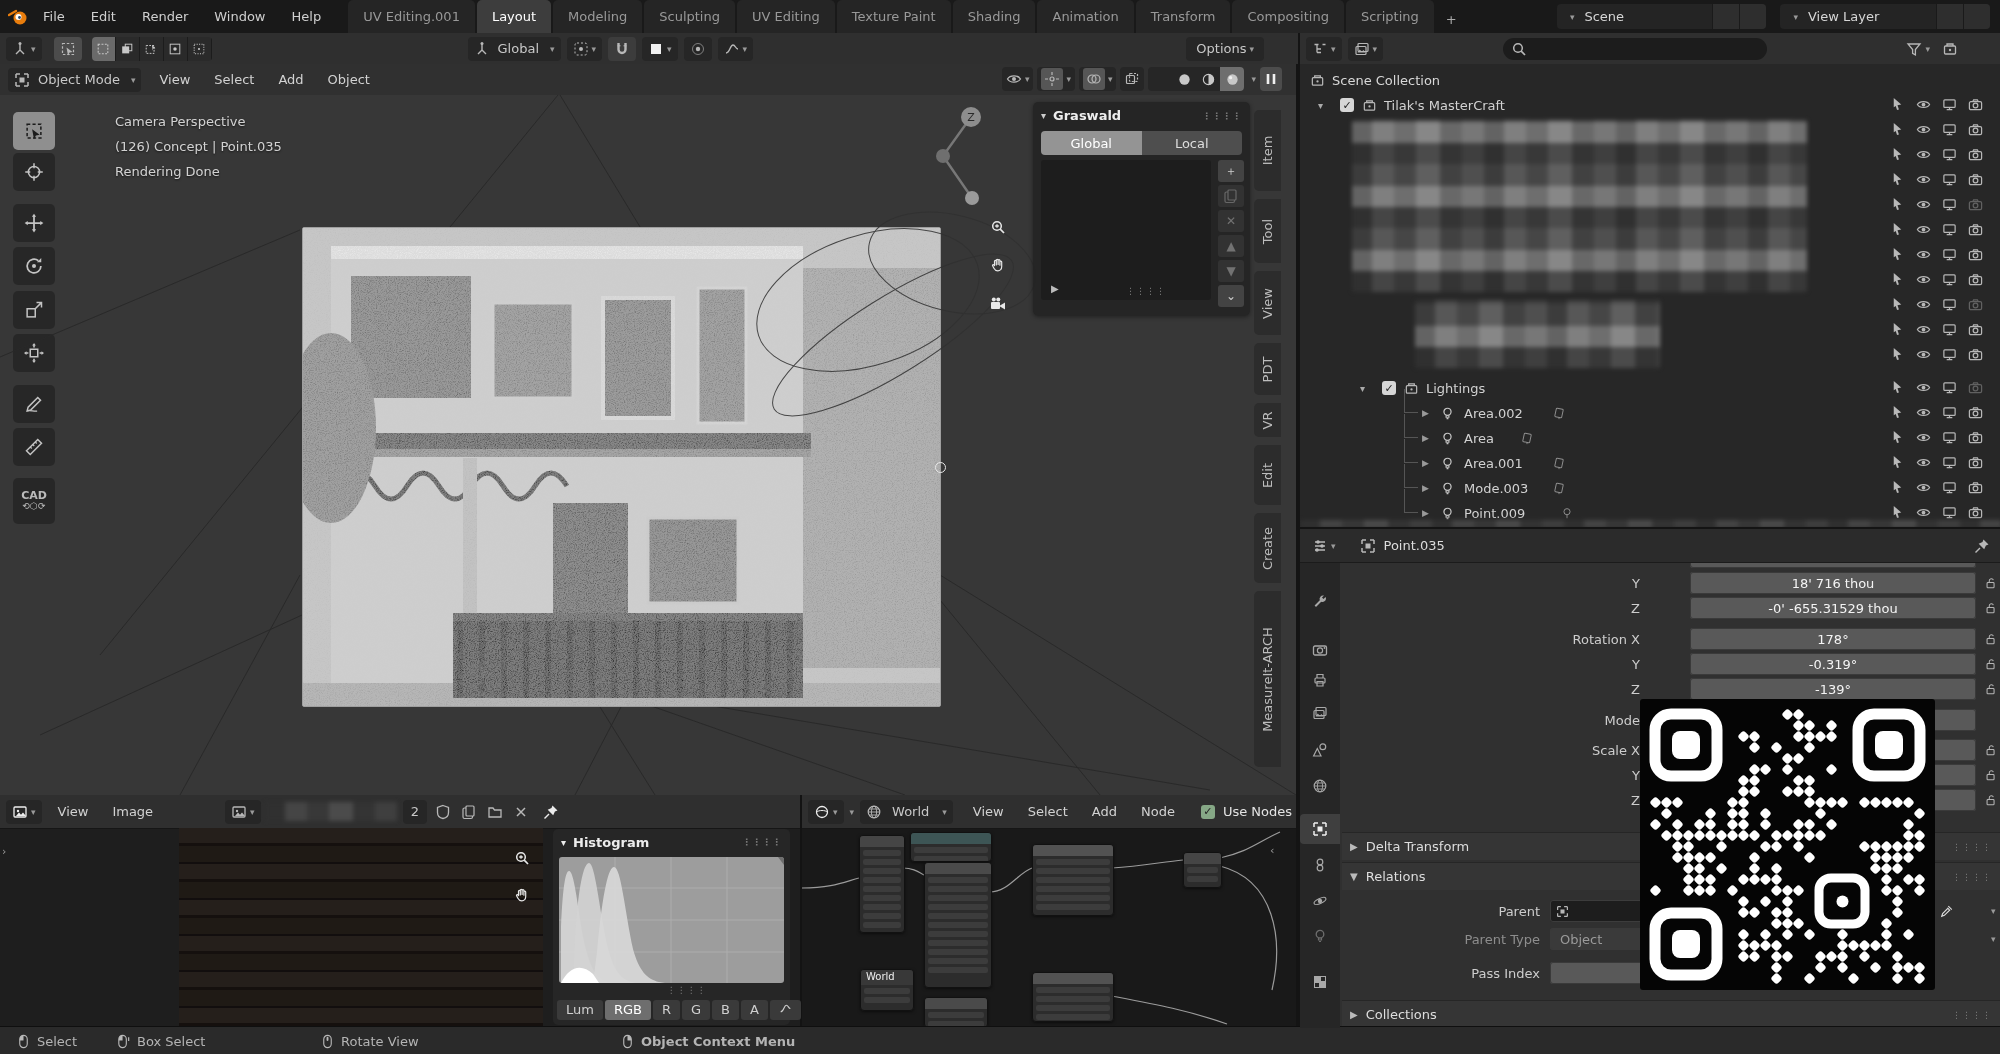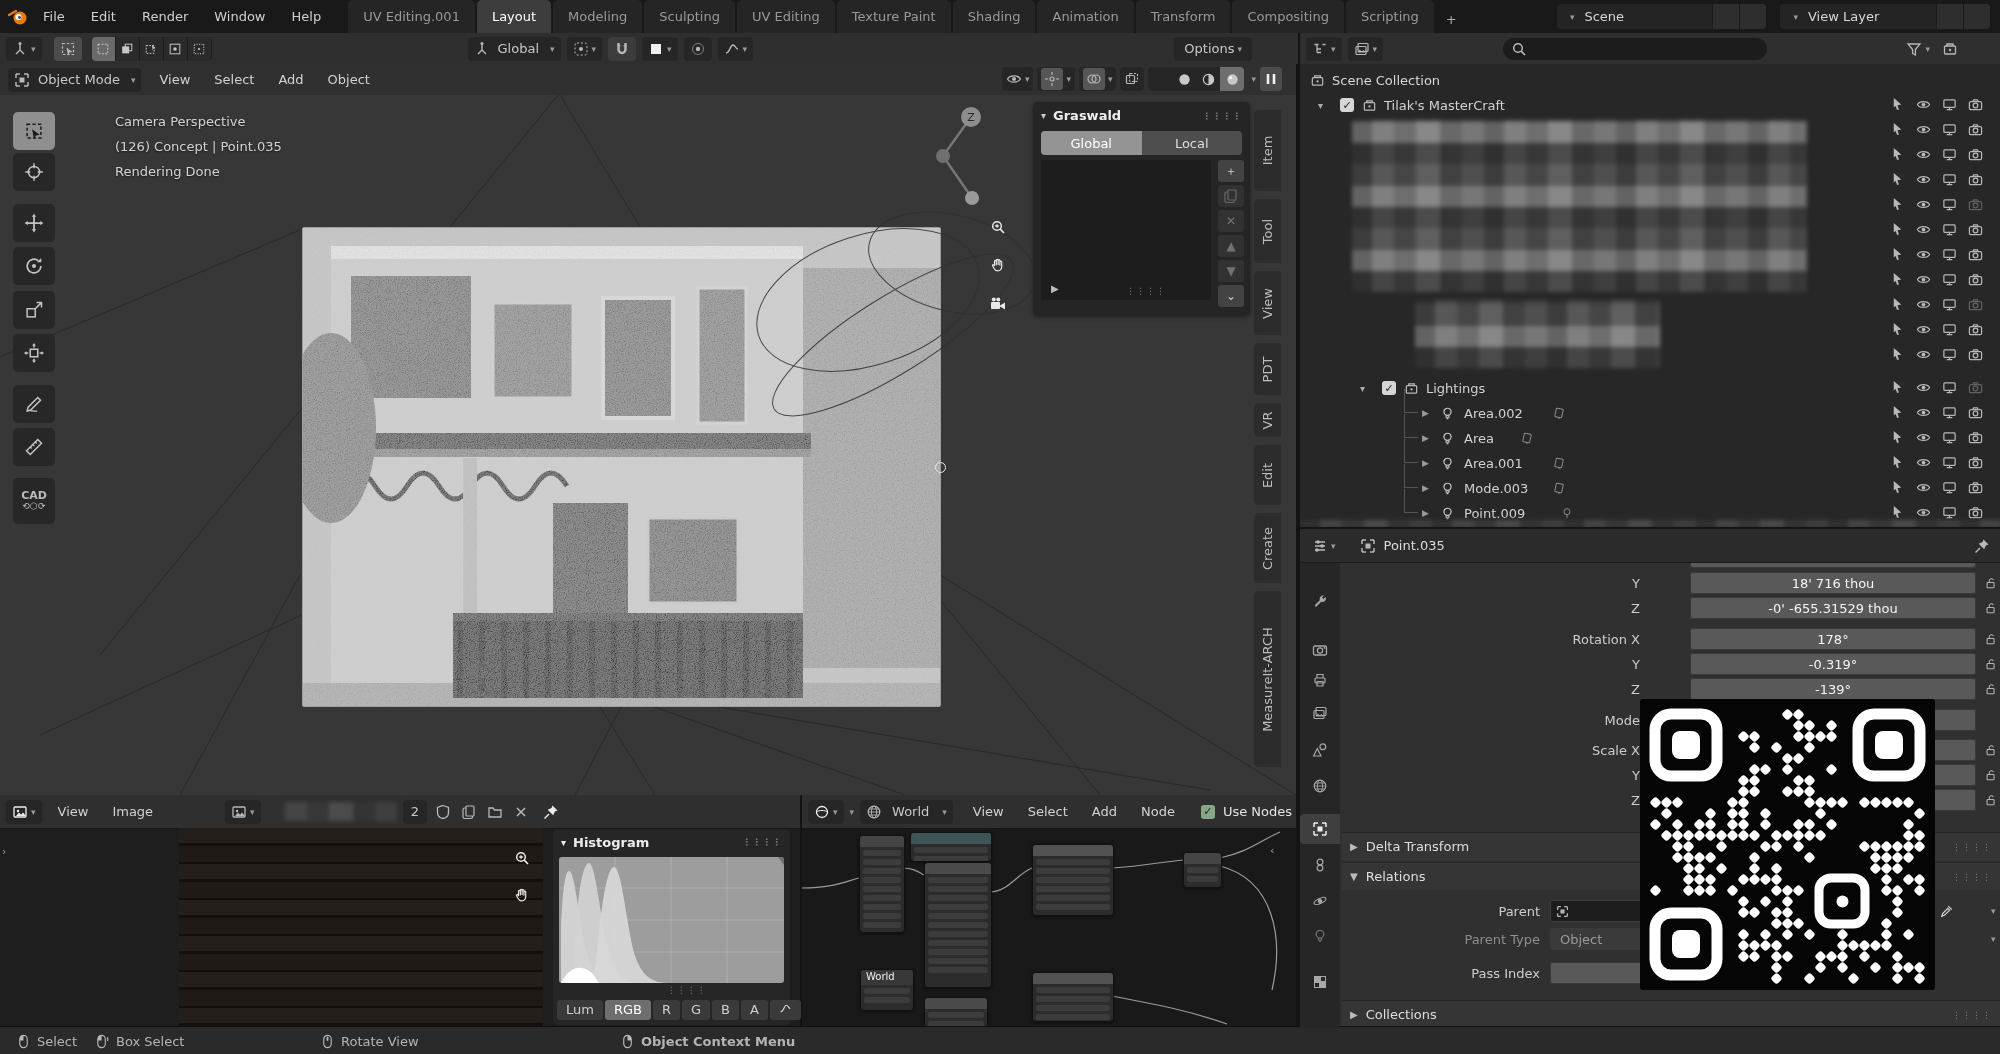--- a/index.html
+++ b/index.html
@@ -276,21 +276,21 @@
           </span>
         </div>
       <div class="hbtn">
           <span class="ic">
             <svg width="16" height="16" viewBox="0 0 16 16">
               <path d="M2 12c4 0 4-8 7-8 2.5 0 2.5 4 5 4" stroke="currentColor" fill="none" stroke-width="1.4"></path>
             </svg>
           </span>
           <span class="chev">▾</span>
         </div>
-      <div class="hbtn" style="position:absolute;right:46px;padding:0 10px">
+      <div class="hbtn" style="position:absolute;right:34px;padding:0 10px">
         <span>Options</span>
           <span class="chev">▾</span>
       </div>
     </div>
     <div class="outhdr">
       <div class="hbtn">
           <span class="ic">
             <svg width="16" height="16" viewBox="0 0 16 16">
               <path d="M2.5 3.5h4M5 3.5v8M5 8h4M5 11.5h4M10.5 3.5h3" stroke="currentColor" stroke-width="1.3" fill="none"></path>
             </svg>
@@ -1864,21 +1864,21 @@
   <footer class="statusbar" id="statusbar">
   <div class="hint" style="left: 16px;">
         <span class="ic">
           <svg width="15" height="15" viewBox="0 0 16 16">
             <rect x="4" y="1.5" width="8" height="13" rx="4" fill="none" stroke="currentColor" stroke-width="1.2"></rect>
             <path d="M8 1.5v5.5H4V5.5A4 4 0 0 1 8 1.5z" fill="currentColor"></path>
           </svg>
         </span>
         <span>Select</span>
       </div>
-      <div class="hint" style="left: 95px;">
+      <div class="hint" style="left: 116px;">
         <span class="ic">
           <svg width="15" height="15" viewBox="0 0 16 16">
             <rect x="3" y="1.5" width="8" height="13" rx="4" fill="none" stroke="currentColor" stroke-width="1.2"></rect>
             <path d="M7 1.5v5.5H3V5.5A4 4 0 0 1 7 1.5z" fill="currentColor"></path>
             <path d="M13.5 3.5v4" stroke="currentColor" stroke-width="1.3"></path>
           </svg>
         </span>
         <span>Box Select</span>
       </div>
       <div class="hint" style="left: 320px;">

